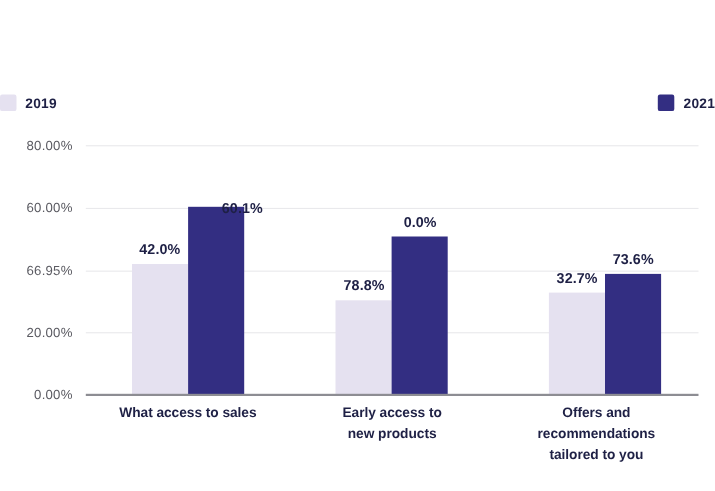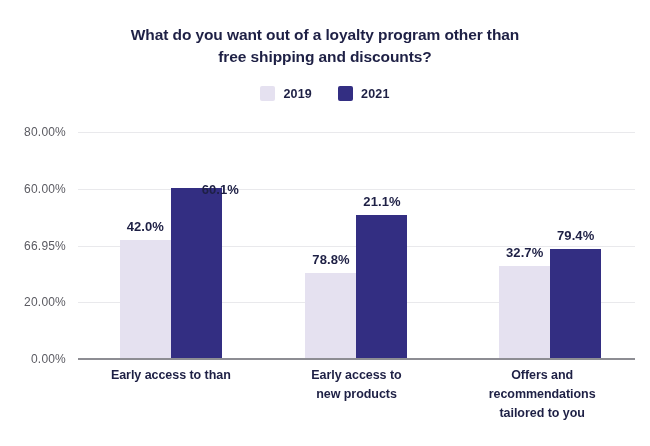--- a/index.html
+++ b/index.html
@@ -38,21 +38,21 @@
     display: block;
   }
 
   
   #chart-legend {
     position: absolute;
     left: 0;
     top: 86px;
     width: 650px;
     display: flex;
-    justify-content: center;
+    justify-content: space-between;
     align-items: center;
     gap: 26px;
   }
   .legend-entry {
     display: flex;
     align-items: center;
     gap: 8px;
   }
   .legend-swatch {
     width: 15px;
@@ -164,24 +164,20 @@
     color: #1e2045;
     line-height: 1.5;
     letter-spacing: -0.05px;
   }
 </style>
 </head>
 <body>
 
 <div id="chart-root">
 
-  <div id="chart-title">
-    <span class="title-line">What do you want out of a loyalty program other than</span>
-    <span class="title-line">free shipping and discounts?</span>
-  </div>
 
   <div id="chart-legend">
       <div class="legend-entry">
         <span class="legend-swatch" style="background: rgb(229, 225, 240);"></span>
         <span class="legend-label">2019</span>
       </div>
       <div class="legend-entry">
         <span class="legend-swatch" style="background: rgb(51, 46, 130);"></span>
         <span class="legend-label">2021</span>
       </div>
@@ -213,40 +209,40 @@
             <div class="bar-value" style="bottom: 162px; padding-left: 48px;">60.1%</div>
           </div>
         </div>
         <div class="bar-group" style="left: 185.667px; width: 185.667px;">
           <div class="bar-wrap" style="width: 51px;">
             <div class="bar" style="height: 85.9762px; background: rgb(229, 225, 240);"></div>
             <div class="bar-value" style="bottom: 91.9762px;">78.8%</div>
           </div>
           <div class="bar-wrap" style="width: 51px;">
             <div class="bar" style="height: 144.145px; background: rgb(51, 46, 130);"></div>
-            <div class="bar-value" style="bottom: 150.145px;">21.1%</div>
+            <div class="bar-value" style="bottom: 150.145px;">0.0%</div>
           </div>
         </div>
         <div class="bar-group" style="left: 371.333px; width: 185.667px;">
           <div class="bar-wrap" style="width: 51px; margin-left: 16px;">
             <div class="bar" style="height: 92.7862px; background: rgb(229, 225, 240);"></div>
             <div class="bar-value" style="bottom: 98.7862px;">32.7%</div>
           </div>
           <div class="bar-wrap" style="width: 51px;">
             <div class="bar" style="height: 110.379px; background: rgb(51, 46, 130);"></div>
-            <div class="bar-value" style="bottom: 116.379px;">79.4%</div>
+            <div class="bar-value" style="bottom: 116.379px;">73.6%</div>
           </div>
         </div>
       </div>
     <div class="axis-baseline"></div>
   </div>
 
   <div id="x-axis-labels">
       <div class="x-cat" style="left: 0px; width: 185.667px;">
-        <div>Early access to than</div>
+        <div>What access to sales</div>
       </div>
       <div class="x-cat" style="left: 185.667px; width: 185.667px;">
         <div>Early access to</div>
         <div>new products</div>
       </div>
       <div class="x-cat" style="left: 371.333px; width: 185.667px;">
         <div>Offers and</div>
         <div>recommendations</div>
         <div>tailored to you</div>
       </div>

